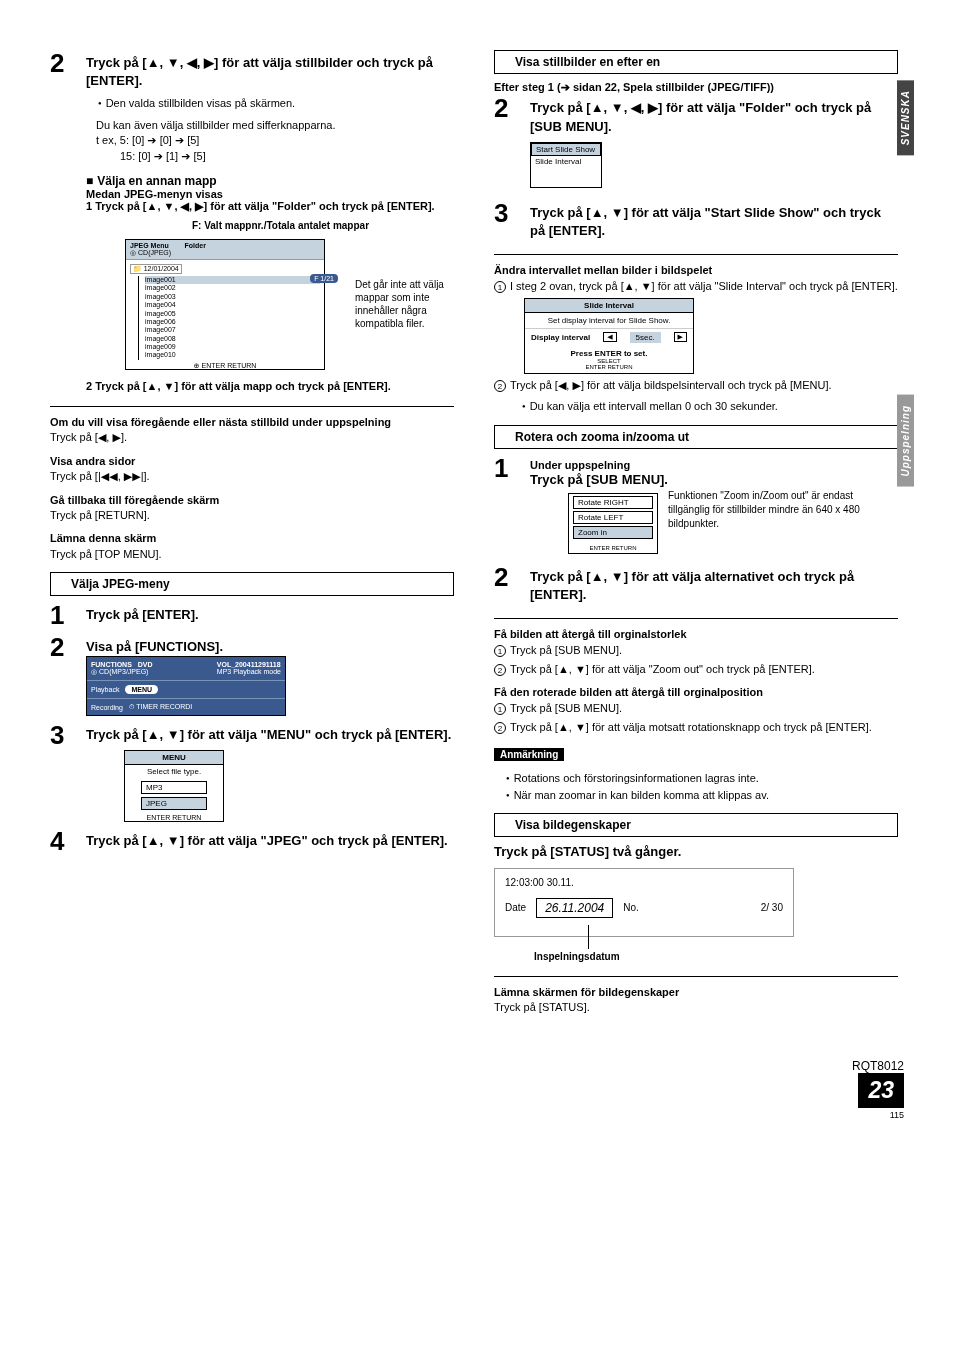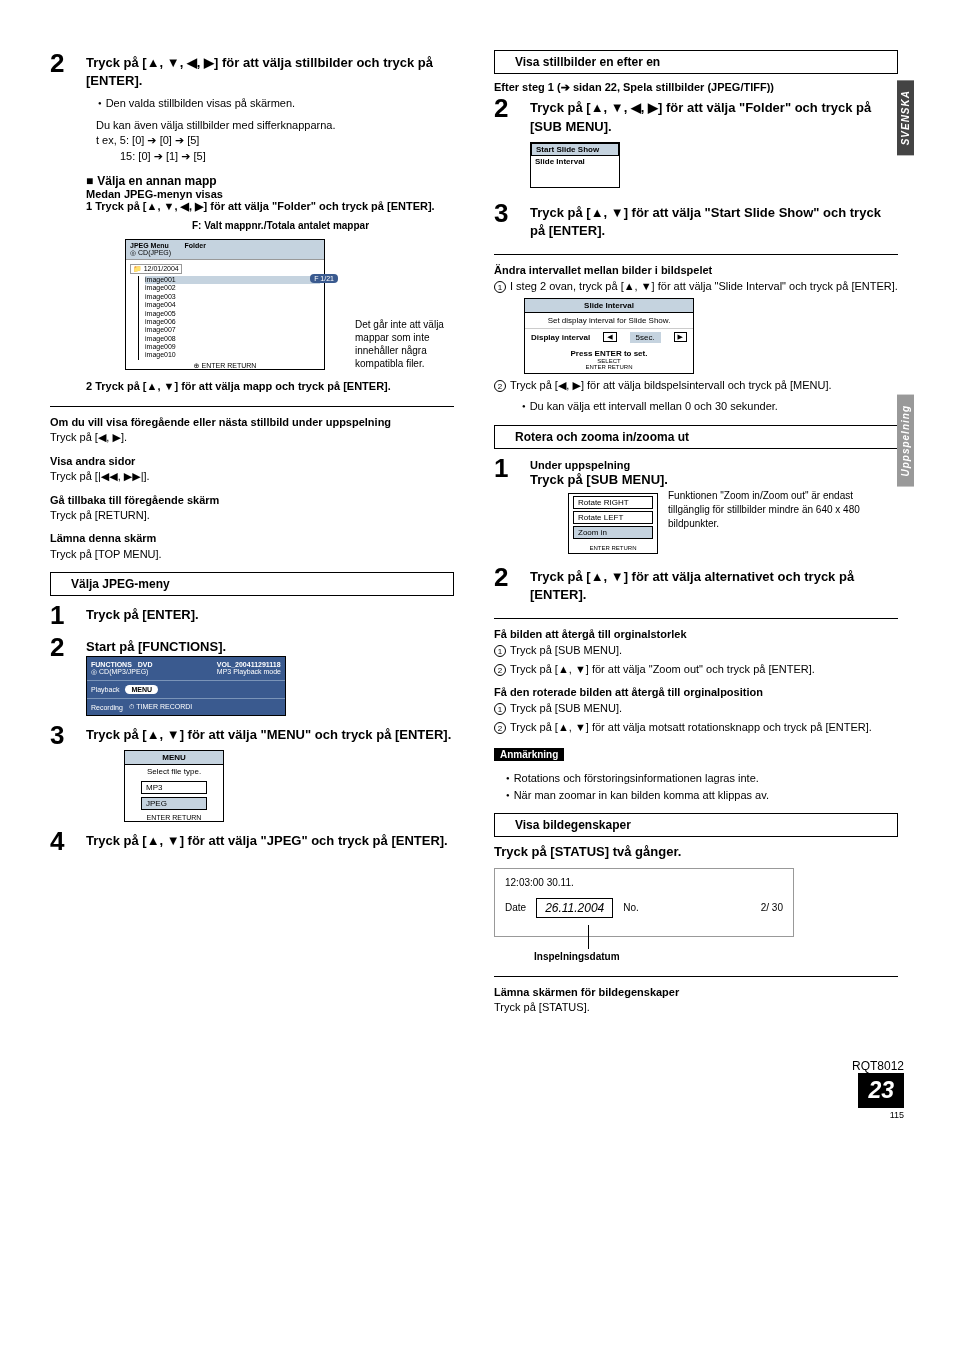--- a/index.html
+++ b/index.html
@@ -86,21 +86,21 @@
         </div>
         <div class="indent">Du kan även välja stillbilder med sifferknapparna.</div>
         <div class="indent">t ex,    5:   [0] ➔ [0]  ➔ [5]</div>
         <div class="indent" style="margin-left:34px">15:  [0] ➔ [1]  ➔ [5]</div>
 
         <div class="sub-heading sq" style="margin-top:10px">Välja en annan mapp</div>
         <div class="sub-heading-sm">Medan JPEG-menyn visas</div>
         <div class="sub-heading-sm">1   Tryck på [▲, ▼, ◀, ▶] för att välja "Folder" och tryck på [ENTER].</div>
         <div class="indent" style="text-align:center; font-size:10px; font-weight:bold; margin:6px 0;">F:  Valt mappnr./Totala antalet mappar</div>
 
-        <div style="display:flex; align-items:flex-end;padding-left:39px;">
+        <div style="display:flex; align-items:center;padding-left:39px;">
           <div class="jpeg-menu">
             <div class="jpeg-menu-top">
               <span>JPEG Menu</span>
               &nbsp;&nbsp;&nbsp;&nbsp;&nbsp;&nbsp;
               <span>Folder</span>
               <div style="font-weight:normal">◎ <span>CD(JPEG)</span></div>
             </div>
             <div class="jpeg-menu-body">
               <div class="jpeg-tab">F  1/21</div>
               <div style="border:1px solid #999; padding:0 2px; display:inline-block; margin-bottom:2px;">📁 <span>12/01/2004</span></div>
@@ -144,21 +144,21 @@
     <div class="step">
       <div class="step-num">1</div>
       <div class="step-body">
           <div class="step-title">Tryck på [ENTER].</div>
         </div>
     </div>
 
     <div class="step">
       <div class="step-num">2</div>
       <div class="step-body">
-        <div class="step-title">Start på [FUNCTIONS].</div>
+        <div class="step-title">Visa på [FUNCTIONS].</div>
         <div class="functions-box">
           <div class="functions-top">
             <div>
               <b>FUNCTIONS</b>&nbsp;&nbsp;
               <b>DVD</b><br>
               ◎ <span>CD(MP3/JPEG)</span>
             </div>
             <div>
               <b>VOL_200411291118</b><br>
               <span>MP3 Playback mode</span>
@@ -200,21 +200,21 @@
 
   <div class="col" style="padding-right:26px">
 
     <div class="box-heading" style="margin-top:0">Visa stillbilder en efter en</div>
     <div class="para-b" style="margin-top:2px">Efter steg 1 (➔ sidan 22, Spela stillbilder (JPEG/TIFF))</div>
 
     <div class="step">
       <div class="step-num">2</div>
       <div class="step-body">
         <div class="step-title">Tryck på [▲, ▼, ◀, ▶] för att välja "Folder" och tryck på [SUB MENU].</div>
-        <div class="ui-box" style="margin-top:6px; width:90px;font-weight:bold;">
+        <div class="ui-box" style="margin-top:6px; width:72px;">
           <div style="background:#c5d3df; border:1px solid #000; padding:1px 4px;">Start Slide Show</div>
           <div style="padding:1px 4px;">Slide Interval</div>
           <div style="height:20px"></div>
         </div>
       </div>
     </div>
 
     <div class="step">
       <div class="step-num">3</div>
       <div class="step-body">

